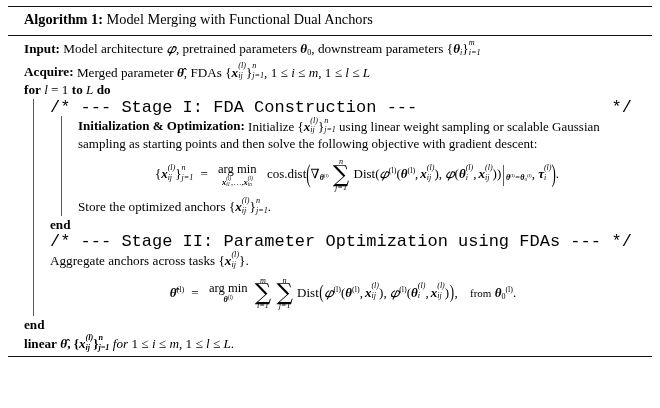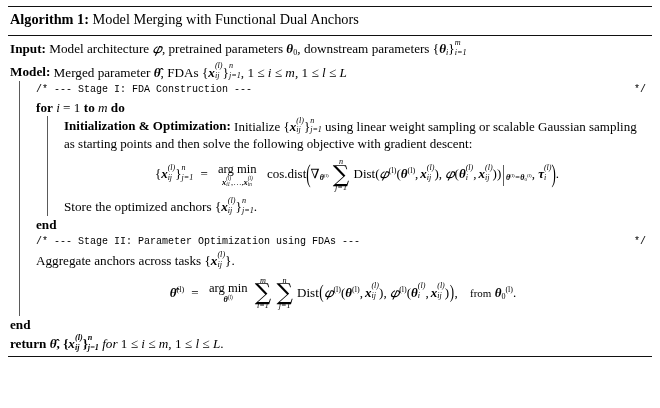--- a/index.html
+++ b/index.html
@@ -22,21 +22,21 @@
   .rule {
     height: 0;
     border: 0;
     border-top: 1.6px solid #111;
     margin: 0;
   }
   .rule-top { margin: 6px 8px 0 8px; }
   .rule-mid { margin: 3px 8px 0 8px; border-top-width: 1.5px; }
   .rule-bot { margin: 3px 8px 0 8px; border-top-width: 1.5px; }
 
-  .alg-body { padding: 0 10px; }
+  .alg-body { padding: 0 24px; }
 
   
   .title-line {
     font-size: 14.3px;
     line-height: 19px;
     padding: 3px 0 3px 0;
     white-space: nowrap;
   }
   .title-label { font-weight: bold; }
 
@@ -79,21 +79,21 @@
     position: relative;
     top: 0.12em;
   }
   .sbsp > span { display: block; }
   .sbsp .up { position: relative; top: -0.10em; }
   .sbsp .dn { position: relative; top: 0.10em; }
 
   
   .comment {
     font-family: "Liberation Mono", "DejaVu Sans Mono", monospace;
-    font-size: 10px;
+    font-size: 17px;
     line-height: 17.6px;
     white-space: pre;
     display: flex;
     justify-content: space-between;
   }
   .comment .ctail { padding-right: 4px; }
 
   
   .block {
     position: relative;
@@ -201,35 +201,35 @@
   <hr class="rule rule-mid">
 
   <div class="alg-body">
 
     <div class="line" style="padding-top:3px;">
       <span class="kw">Input:</span>
       <span>Model architecture <span class="mi">𝜑</span>, pretrained parameters <span class="mb">θ</span><span class="subn">0</span>, downstream parameters <span class="mupr">{</span><span class="mb">θ</span><span class="sbsp"><span class="up">&nbsp;</span><span class="dn">i</span></span><span class="mupr">}</span><span class="sbsp"><span class="up">m</span><span class="dn">i=1</span></span></span>
     </div>
 
     <div class="line">
-      <span class="kw">Model:</span>
+      <span class="kw">Acquire:</span>
       <span>Merged parameter <span class="mb">θ̂</span>, FDAs <span class="mupr">{</span><span class="mb">x</span><span class="sbsp"><span class="up">(l)</span><span class="dn">ij</span></span><span class="mupr">}</span><span class="sbsp"><span class="up">n</span><span class="dn">j=1</span></span>, 1 ≤ <span class="mi">i</span> ≤ <span class="mi">m</span>, 1 ≤ <span class="mi">l</span> ≤ <span class="mi">L</span></span>
     </div>
 
+    <div class="line">
+      <span class="kw">for</span> <span class="mi">l</span> = 1 <span class="kw">to</span> <span class="mi">L</span> <span class="kw">do</span>
+    </div>
 
     <div class="block">
 
       <div class="comment">
         <span>/* --- Stage I: FDA Construction ---</span>
         <span class="ctail">*/</span>
       </div>
 
-      <div class="line">
-        <span class="kw">for</span> <span class="mi">i</span> = 1 <span class="kw">to</span> <span class="mi">m</span> <span class="kw">do</span>
-      </div>
 
       <div class="block-inner">
 
         <div class="para">
           <span class="kw">Initialization &amp; Optimization:</span>
           <span>Initialize <span class="mupr">{</span><span class="mb">x</span><span class="sbsp"><span class="up">(l)</span><span class="dn">ij</span></span><span class="mupr">}</span><span class="sbsp"><span class="up">n</span><span class="dn">j=1</span></span> using linear weight sampling or scalable Gaussian sampling as starting points and then solve the following objective with gradient descent:</span>
         </div>
 
         <div class="display-eq">
           <span class="mupr">{</span><span class="mb">x</span><span class="sbsp"><span class="up">(l)</span><span class="dn">ij</span></span><span class="mupr">}</span><span class="sbsp"><span class="up">n</span><span class="dn">j=1</span></span>
@@ -288,21 +288,21 @@
         <span class="eqsp-w"></span><span class="smalltext">from</span> <span class="mb">θ</span><span class="subn">0</span><span class="supn">(l)</span>.
       </div>
 
     </div>
 
     <div class="line">
       <span class="kw">end</span>
     </div>
 
     <div class="line">
-      <span class="kw">return</span>
+      <span class="kw">linear</span>
       <span class="kw"><span class="mb">θ̂</span>, <span class="mupr">{</span><span class="mb">x</span><span class="sbsp"><span class="up">(l)</span><span class="dn">ij</span></span><span class="mupr">}</span><span class="sbsp"><span class="up">n</span><span class="dn">j=1</span></span> <span class="it" style="font-weight:normal">for</span> <span style="font-weight:normal">1 ≤ <span class="mi">i</span> ≤ <span class="mi">m</span>, 1 ≤ <span class="mi">l</span> ≤ <span class="mi">L</span>.</span></span>
     </div>
 
   </div>
 
   <hr class="rule rule-bot">
 
 </div>
 
 </body></html>

